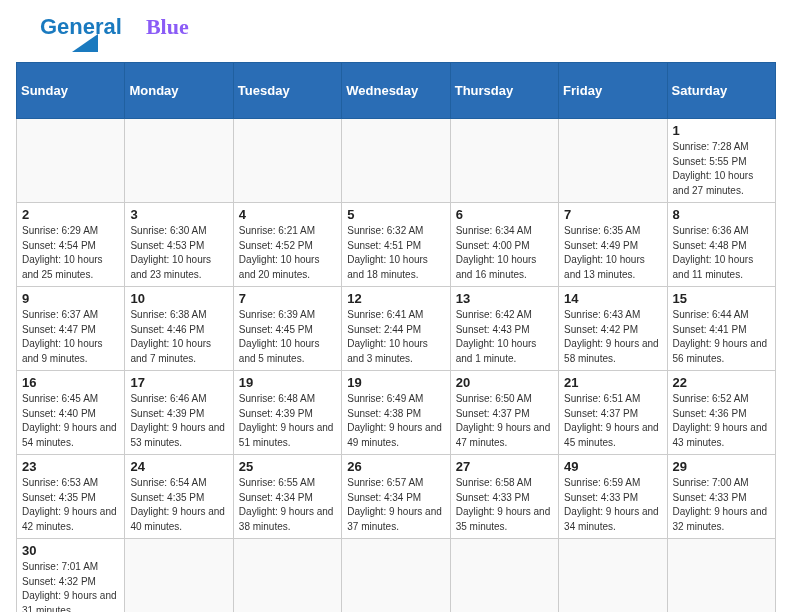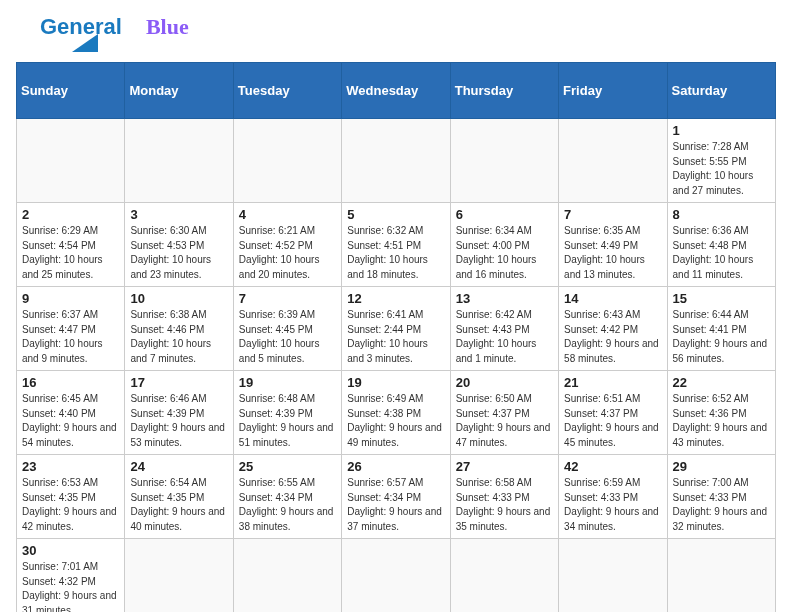--- a/index.html
+++ b/index.html
@@ -292,21 +292,21 @@
 Sunset: 4:34 PM
 Daylight: 9 hours and 37 minutes.</div>
         </td>
         <td>
           <span class="day-number">27</span>
           <div class="day-info">Sunrise: 6:58 AM
 Sunset: 4:33 PM
 Daylight: 9 hours and 35 minutes.</div>
         </td>
         <td>
-          <span class="day-number">42</span>
+          <span class="day-number">49</span>
           <div class="day-info">Sunrise: 6:59 AM
 Sunset: 4:33 PM
 Daylight: 9 hours and 34 minutes.</div>
         </td>
         <td>
           <span class="day-number">29</span>
           <div class="day-info">Sunrise: 7:00 AM
 Sunset: 4:33 PM
 Daylight: 9 hours and 32 minutes.</div>
         </td>

